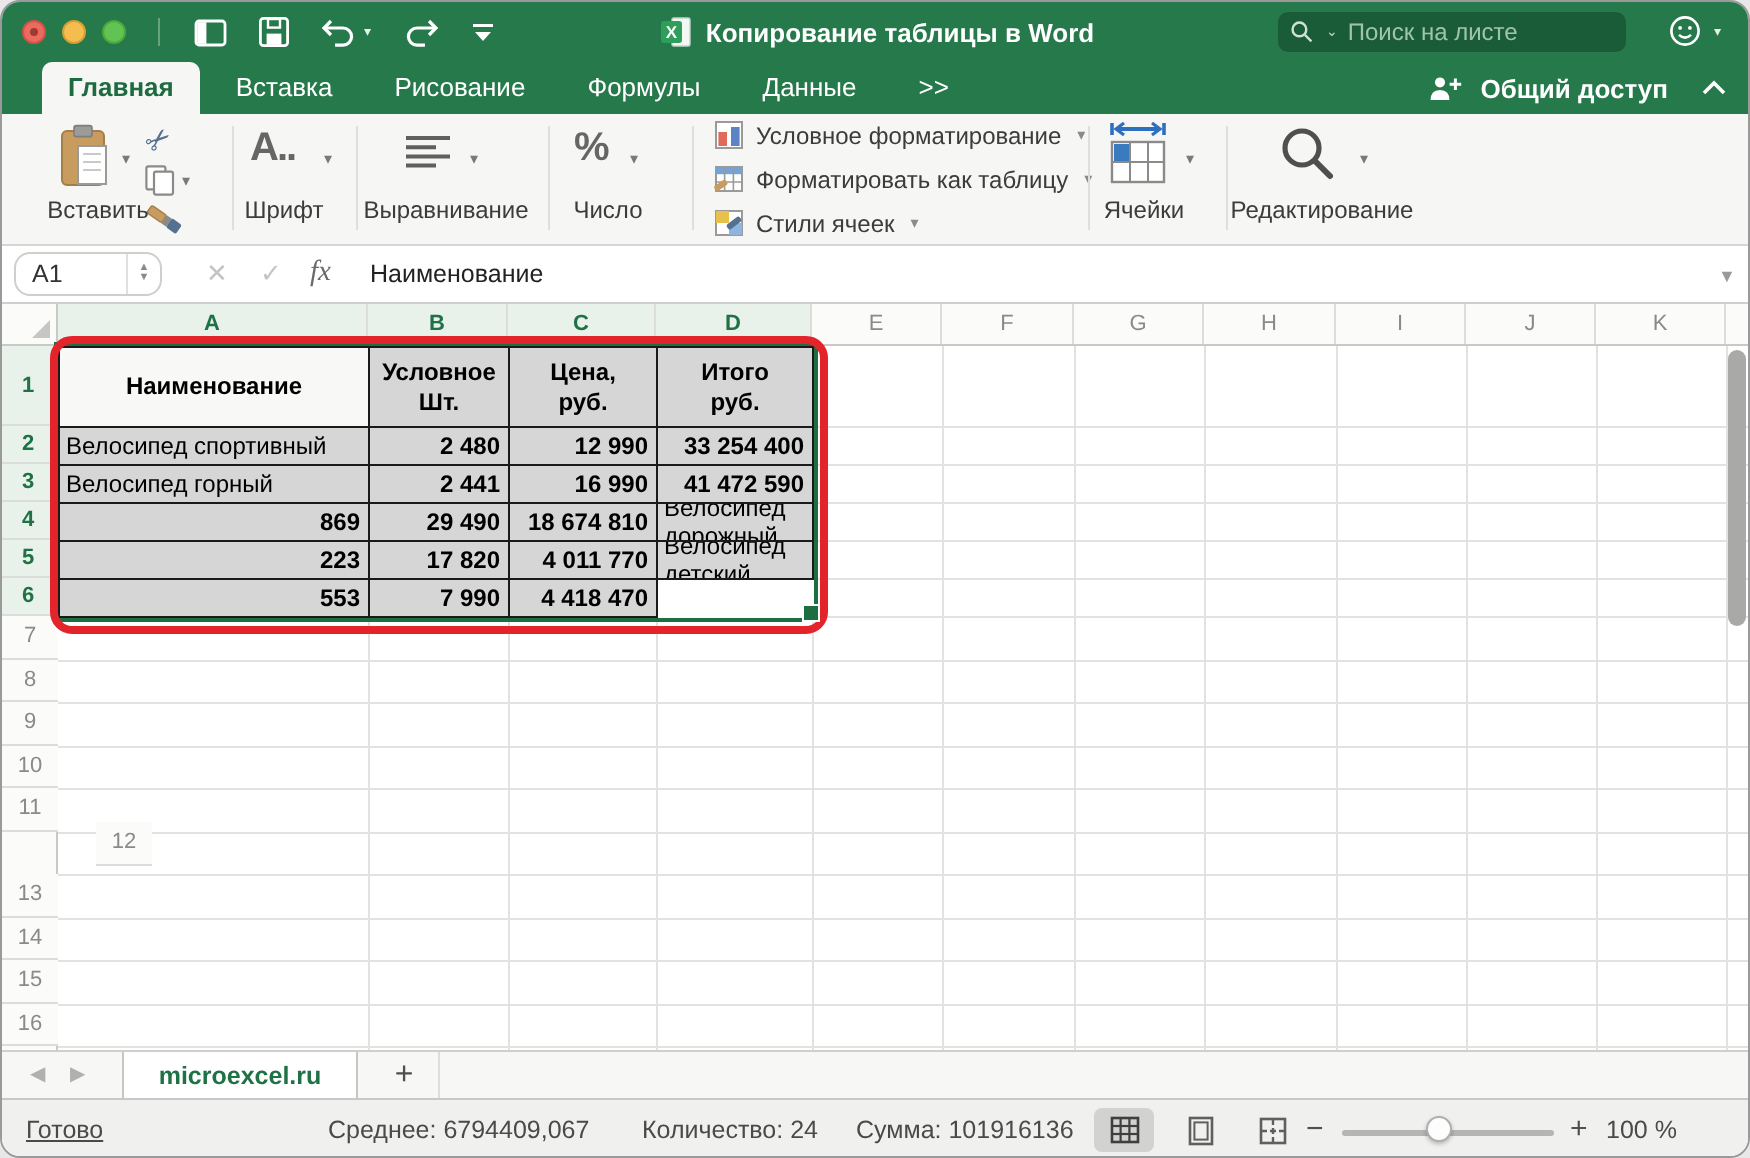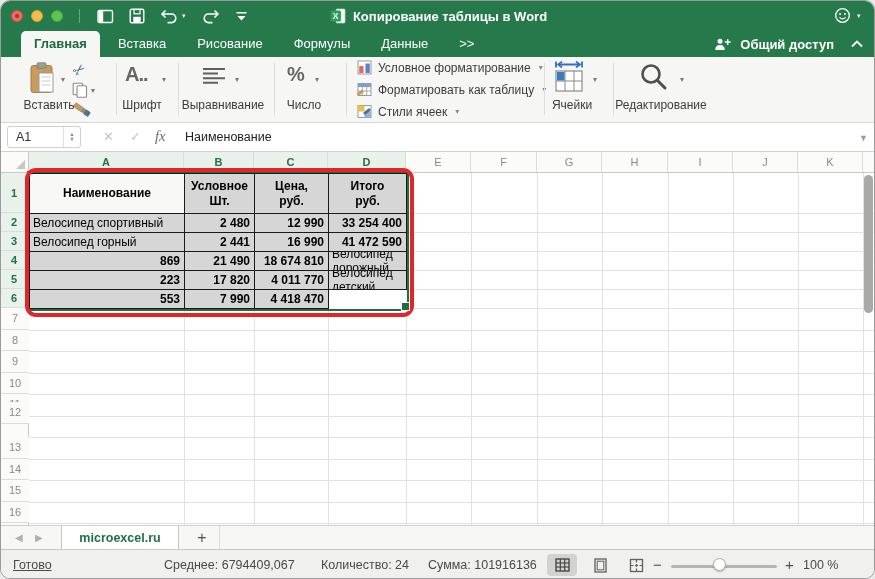--- a/index.html
+++ b/index.html
@@ -33,21 +33,21 @@
   
   #ribbon{position:absolute;left:0;top:56px;width:875px;height:66px;background:#F6F6F4;border-bottom:1px solid #D6D6D4;}
   .rsep{position:absolute;top:6px;height:52px;width:1px;background:#DEDEDC;}
   .rlabel{position:absolute;font-size:12px;color:#3C3C3C;text-align:center;white-space:nowrap;}
   .dd{color:#7A7A7A;font-size:8px;position:absolute;}
   .bigA{position:absolute;font-size:20px;font-weight:700;color:#666;letter-spacing:-1px;}
   .styles-row{position:absolute;display:flex;align-items:center;gap:6px;font-size:12px;color:#3C3C3C;white-space:nowrap;}
   .styles-row .dd2{color:#8A8A8A;font-size:8px;margin-left:2px;}
   
   #fbar{position:absolute;left:0;top:122px;width:875px;height:29px;background:#fff;border-bottom:1px solid #CFCFCD;}
-  #namebox{position:absolute;left:6px;top:3px;width:74px;height:22px;border:1px solid #CFCFCD;border-radius:3px;background:#fff;display:flex;align-items:center;}
+  #namebox{position:absolute;left:6px;top:3px;width:74px;height:22px;border:1px solid #CFCFCD;border-radius:8px;background:#fff;display:flex;align-items:center;}
   #namebox .nb-text{font-size:12.5px;color:#333;padding-left:8px;flex:1;}
   .nb-stepper{width:17px;height:100%;border-left:1px solid #E0E0DE;display:flex;flex-direction:column;align-items:center;justify-content:center;color:#8a8a8a;font-size:5.5px;line-height:5px;}
   .fbtn{position:absolute;top:6px;font-size:13px;color:#C4C4C2;}
   #fx-icon{position:absolute;left:154px;top:5px;font-family:"Liberation Serif","DejaVu Serif",serif;font-style:italic;font-size:14.5px;color:#6a6a6a;}
   #formula-text{position:absolute;left:184px;top:7px;font-size:12.5px;color:#222;}
   #fbar-dd{position:absolute;left:858px;top:10px;color:#9a9a9a;font-size:9px;}
   
   #colhead{position:absolute;left:0;top:151px;width:875px;height:21px;background:#FBFBF9;border-bottom:1px solid #C9C9C7;}
   #corner{position:absolute;left:0;top:0;width:28px;height:20px;border-right:1px solid #C9C9C7;}
   #corner::after{content:"";position:absolute;right:3px;bottom:3px;width:0;height:0;border-bottom:9px solid #C6C6C4;border-left:9px solid transparent;}
@@ -137,20 +137,28 @@
     </div>
     <div class="tb-title">
       <span class="xl-doc">
         <svg width="16" height="16" viewBox="0 0 16 16">
             <rect x="6" y="1" width="9" height="14" rx="1" fill="#F4F8F5" stroke="#BFD6C7" stroke-width=".7"></rect>
             <rect x="0.5" y="2.5" width="10.5" height="11" rx="1.5" fill="#2E9E5B"></rect>
             <text x="5.7" y="11" font-size="8.5" font-weight="bold" fill="#fff" text-anchor="middle" font-family="Liberation Sans,sans-serif">X</text>
           </svg>
       </span>
       <span>Копирование таблицы в Word</span>
+    </div>
+    <div id="searchbox">
+      <svg width="12" height="12" viewBox="0 0 14 14">
+          <circle cx="5.5" cy="5.5" r="4" fill="none" stroke="#CFE2D6" stroke-width="1.4"></circle>
+          <line x1="8.7" y1="8.7" x2="12.5" y2="12.5" stroke="#CFE2D6" stroke-width="1.4"></line>
+        </svg>
+      <span class="mini-dd" style="color:#CFE2D6">⌄</span>
+      <input type="text" placeholder="Поиск на листе" style="">
     </div>
     <div class="smiley-wrap">
       <svg width="17" height="17" viewBox="0 0 18 18">
           <circle cx="9" cy="9" r="7.2" fill="none" stroke="#fff" stroke-width="1.4"></circle>
           <circle cx="6.4" cy="7.4" r="1" fill="#fff"></circle>
           <circle cx="11.6" cy="7.4" r="1" fill="#fff"></circle>
           <path d="M5.8 11 Q9 14 12.2 11" fill="none" stroke="#fff" stroke-width="1.3"></path>
         </svg>
       <span class="mini-dd">▾</span>
     </div>
@@ -361,21 +369,21 @@
         <div class="rowh sel" style="top: 40px; height: 19px;">2</div>
         <div class="rowh sel" style="top: 59px; height: 19px;">3</div>
         <div class="rowh sel" style="top: 78px; height: 19px;">4</div>
         <div class="rowh sel" style="top: 97px; height: 19px;">5</div>
         <div class="rowh sel" style="top: 116px; height: 19px;">6</div>
         <div class="rowh" style="top: 135px; height: 21.5px;">7</div>
         <div class="rowh" style="top: 156.5px; height: 21.5px;">8</div>
         <div class="rowh" style="top: 178px; height: 21.5px;">9</div>
         <div class="rowh" style="top: 199.5px; height: 21.5px;">10</div>
         <div class="rowh" style="top: 221px; height: 21.5px;">11</div>
-        <div class="rowh" style="top: 229px; height: 21.5px;">12</div>
+        <div class="rowh" style="top: 238px; height: 21.5px; margin-left: 47px;">12</div>
         <div class="rowh" style="top: 264px; height: 21.5px;">13</div>
         <div class="rowh" style="top: 285.5px; height: 21.5px;">14</div>
         <div class="rowh" style="top: 307px; height: 21.5px;">15</div>
         <div class="rowh" style="top: 328.5px; height: 21.5px;">16</div>
       </div>
     <div id="tablewrap">
       <div id="data-table" style="grid-template-columns: 155px 70px 74px 78px; grid-template-rows: 40px repeat(5, 19px);">
           <div class="cell th th-a">Наименование</div>
           <div class="cell th">Условное
 Шт.</div>
@@ -385,21 +393,21 @@
 руб.</div>
           <div class="cell name">Велосипед спортивный</div>
           <div class="cell num">2 480</div>
           <div class="cell num">12 990</div>
           <div class="cell num">33 254 400</div>
           <div class="cell name">Велосипед горный</div>
           <div class="cell num">2 441</div>
           <div class="cell num">16 990</div>
           <div class="cell num">41 472 590</div>
           <div class="cell num">869</div>
-          <div class="cell num">21 490</div>
+          <div class="cell num">29 490</div>
           <div class="cell num">18 674 810</div>
           <div class="cell name">Велосипед дорожный</div>
           <div class="cell num">223</div>
           <div class="cell num">17 820</div>
           <div class="cell num">4 011 770</div>
           <div class="cell name">Велосипед детский</div>
           <div class="cell num">553</div>
           <div class="cell num">7 990</div>
           <div class="cell num">4 418 470</div>
         </div>

